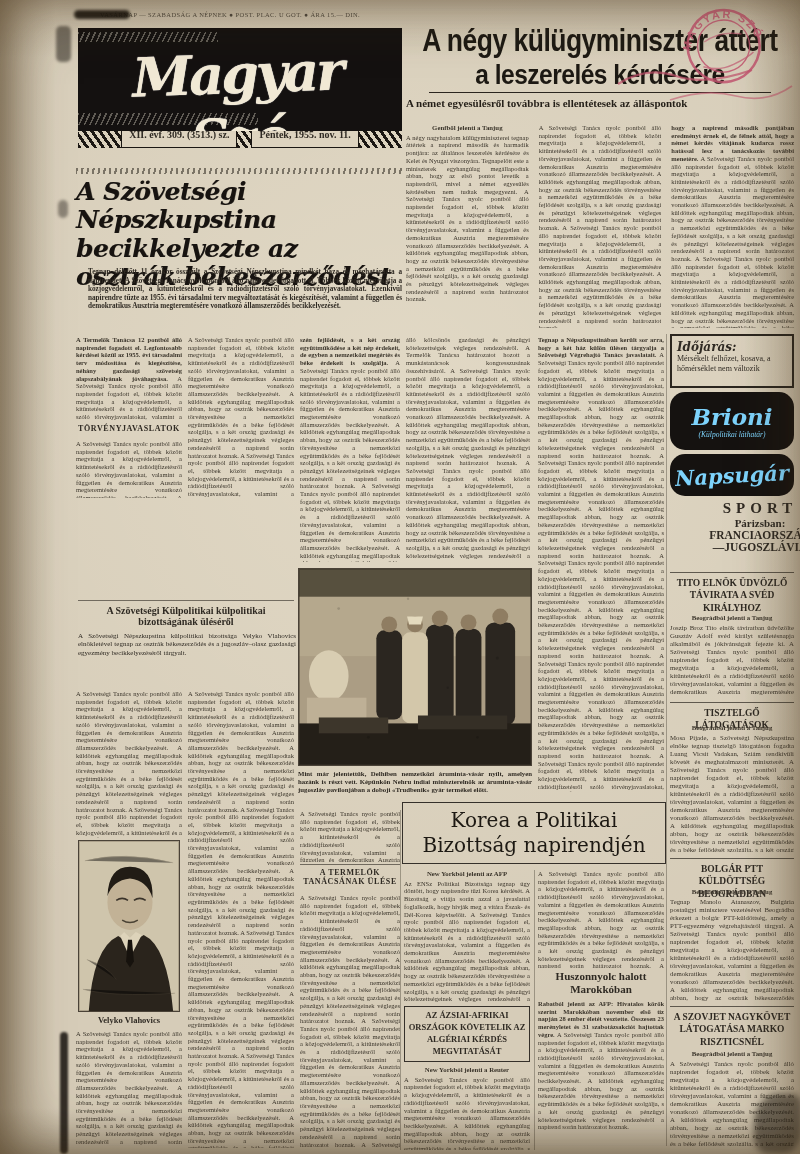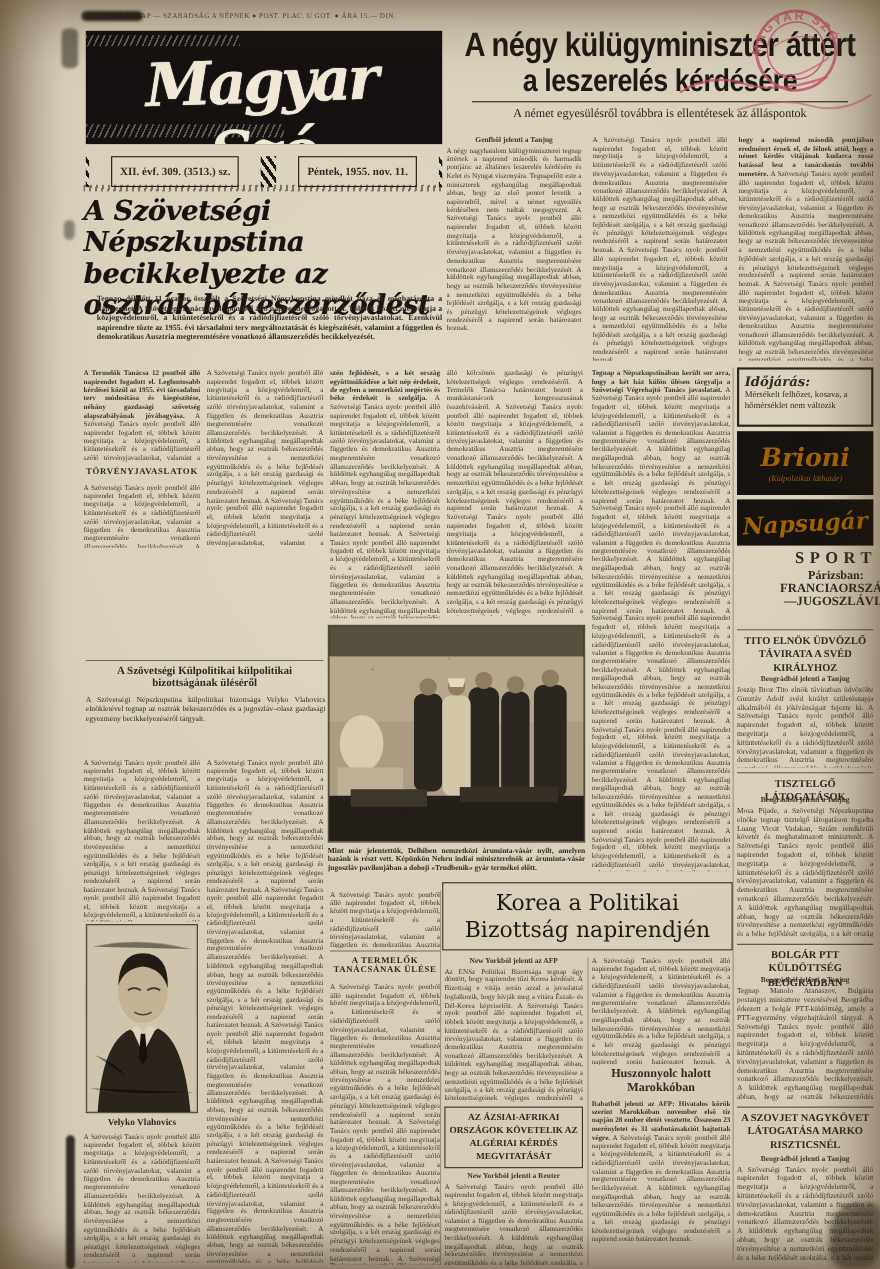--- a/index.html
+++ b/index.html
@@ -25,58 +25,58 @@
     color:#f1e9d5;transform:rotate(-2deg);letter-spacing:-3px;text-shadow:0 0 1px #fff;}
   .masthead .streak{position:absolute;background:repeating-linear-gradient(115deg,rgba(240,233,215,.35) 0 1.5px,transparent 1.5px 5px);}
   .datestrip{display:flex;align-items:stretch;}
   .hatch{background:repeating-linear-gradient(55deg,#1b1713 0 3px,rgba(0,0,0,0) 3px 6.5px);}
   .datebox{border:1.5px solid #1b1713;background:#ddd3bf;font-weight:bold;font-size:10px;
     display:flex;align-items:center;justify-content:center;padding:0 7px;white-space:nowrap;}
   
   .h-top{font-family:"Liberation Sans",sans-serif;font-weight:bold;color:#1d1913;text-align:center;
     transform:scale(.98,1.14);transform-origin:center top;letter-spacing:-.5px;}
   .h-rule{border-bottom:1.5px solid #2b261f;width:88%;margin:5px auto 4px auto;}
-  .h-sub{font-weight:normal;font-size:11px;text-align:center;color:#241f18;}
+  .h-sub{font-weight:bold;font-size:11px;color:#241f18;}
   .h-main{font-family:"DejaVu Serif",serif;font-weight:bold;font-style:italic;font-size:25px;
     line-height:1.13;color:#171310;letter-spacing:-.5px;text-shadow:.4px .4px 0 rgba(23,19,16,.45);}
   .h-hatch{height:6px;margin-bottom:4px;background:repeating-linear-gradient(100deg,#2b261d 0 2px,transparent 2px 5.5px);opacity:.55;}
   .h-left{font-family:"DejaVu Serif",serif;font-weight:bold;font-size:18.5px;line-height:1.28;text-align:center;
     color:#171310;border-top:1px solid #2b261f;padding-top:7px;letter-spacing:-.4px;}
   .h-sub2{font-weight:bold;font-size:10px;text-align:center;border-top:1px solid rgba(43,38,31,.6);padding-top:4px;}
   .intro{font-weight:normal;font-size:7px;line-height:8.4px;text-align:justify;}
   .standfirst{font-size:7.2px;line-height:8.6px;text-align:justify;font-weight:600;}
   .subhead-sm{font-weight:bold;font-size:8px;text-align:center;letter-spacing:.6px;}
   .korea-box{border:1px solid #35302a;display:flex;align-items:center;justify-content:center;
     font-family:"DejaVu Serif",serif;font-size:20px;line-height:1.25;text-align:center;color:#1d1913;padding:2px 8px;box-sizing:border-box;}
   .box-head{border:1px solid #35302a;font-weight:bold;font-size:8.5px;line-height:1.4;text-align:center;
     display:flex;align-items:center;justify-content:center;padding:3px;box-sizing:border-box;}
   .caption{font-weight:bold;font-size:6.8px;line-height:8px;text-align:justify;}
   
   .sb-box{border:2px solid #2b261f;box-sizing:border-box;padding:4px 5px;}
-  .sb-black{background:#151210;color:#a16207;display:flex;flex-direction:column;align-items:center;justify-content:center;box-sizing:border-box;}
+  .sb-black{background:#151210;color:#7dd3fc;display:flex;flex-direction:column;align-items:center;justify-content:center;box-sizing:border-box;border-radius:15px;}
   .sb-head{font-weight:bold;font-size:9.5px;line-height:1.3;text-align:center;border-top:1px solid rgba(43,38,31,.7);padding-top:4px;box-sizing:border-box;}
   .sb-body{font-size:6.8px;line-height:8px;text-align:justify;overflow:hidden;color:#3b352b;}
   .stamp{z-index:30;opacity:.85;transform:rotate(-12deg);}
   .scribble{z-index:28;opacity:.7;}
   .photo-frame{border:1px solid #4a4237;box-sizing:border-box;z-index:3;}
 </style>
 </head>
 <body>
 
 <div class="page">
 
   <div class="abs" style="left:100px;top:11px;width:540px;font-size:6.5px;letter-spacing:.4px;opacity:.8;">VASÁRNAP — SZABADSÁG A NÉPNEK ● POST. PLAC. U GOT. ● ÁRA 15.— DIN.</div>
 
   <div class="abs masthead" style="left:78px;top:28px;width:324px;height:103px;">
     <div class="streak" style="left:0;top:4px;width:140px;height:10px;"></div>
     <div class="streak" style="left:0;bottom:6px;width:180px;height:12px;"></div>
     <div class="script">Magyar Szó</div>
   </div>
 
-  <div class="abs datestrip" style="left:78px;top:142px;width:324px;height:28px;gap:20px;">
+  <div class="abs datestrip" style="left:78px;top:120px;width:324px;height:28px;">
     <div class="hatch" style="flex:1;"></div>
     <div class="datebox">XII. évf. 309. (3513.) sz.</div>
     <div class="hatch" style="width:14px;"></div>
     <div class="datebox">Péntek, 1955. nov. 11.</div>
     <div class="hatch" style="flex:1;"></div>
   </div>
 
   <div class="abs" style="left:406px;top:24px;width:388px;">
     <div class="h-top" style="font-size:27px;">A négy külügyminiszter áttért</div>
     <div class="h-top" style="font-size:25px;margin-top:3px;">a leszerelés kérdésére</div>

